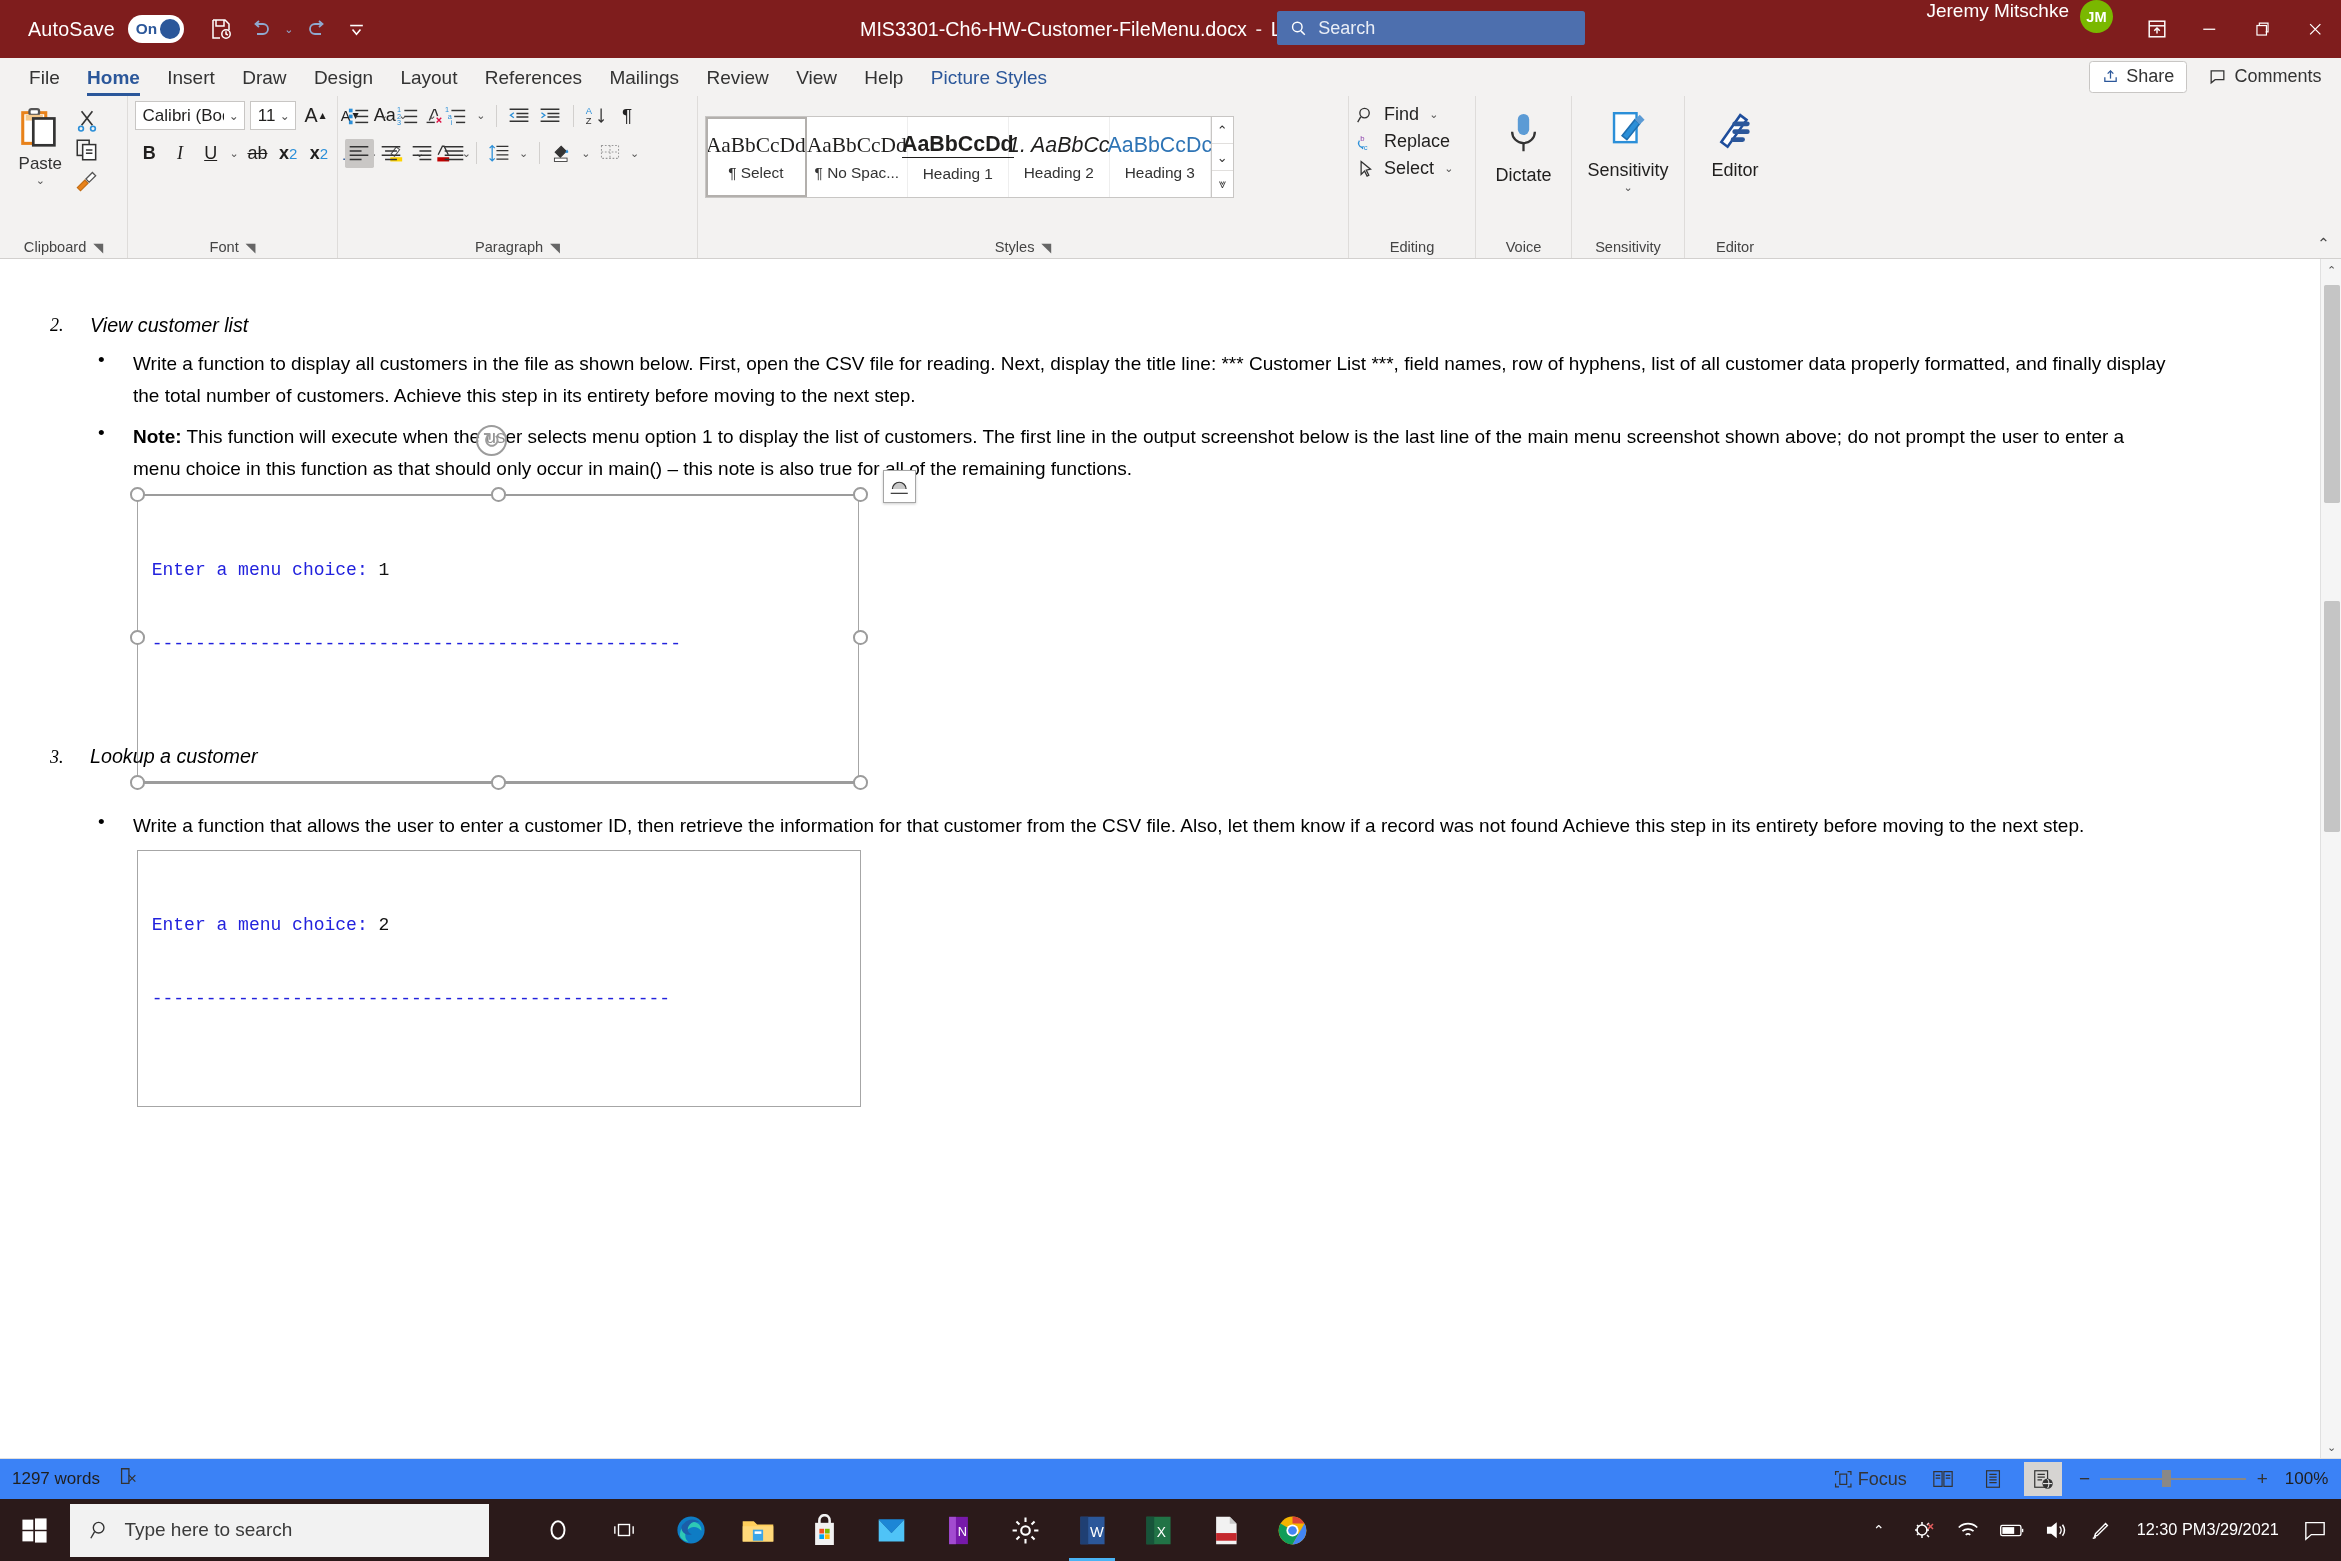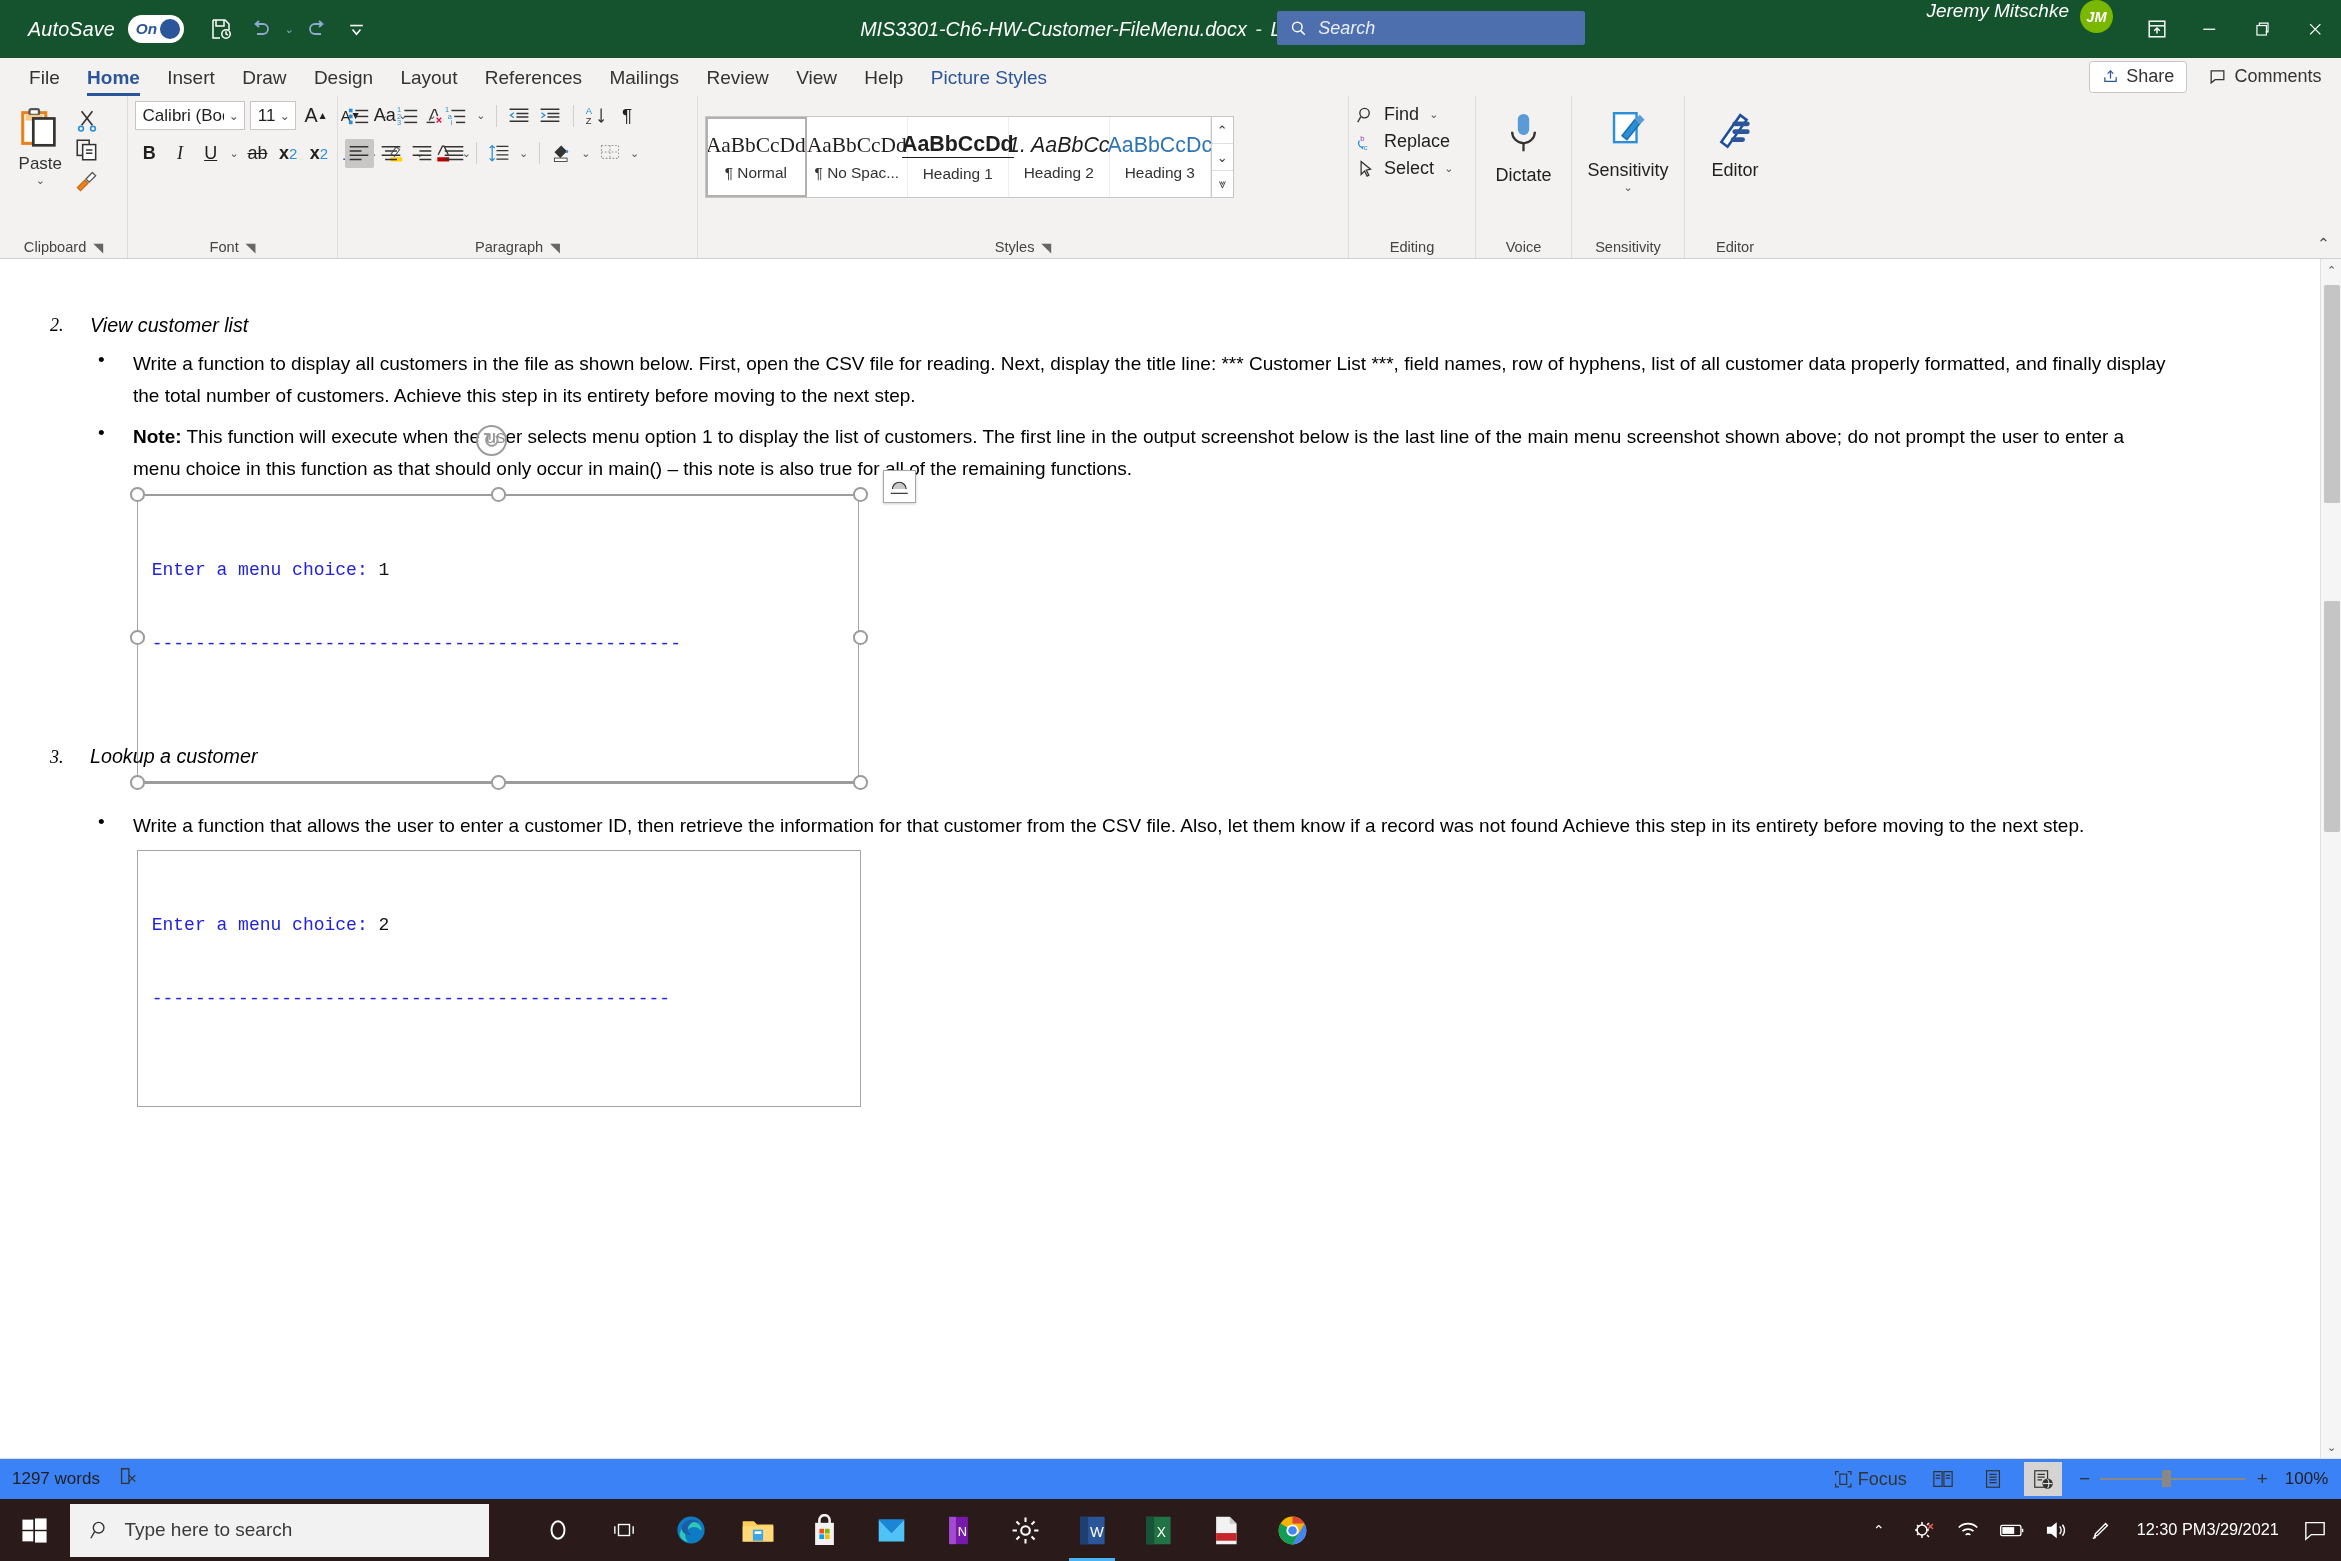--- a/index.html
+++ b/index.html
@@ -5,22 +5,22 @@
   * { box-sizing: border-box; margin: 0; padding: 0; }
   html, body {
     width: 2342px; height: 1561px;
     font-family: "Liberation Sans", sans-serif;
     overflow: hidden; background: #fff;
   }
   body { position: relative; }
 
   
   .titlebar {
-    height: 58px; background: #14532d; display: flex; align-items: center;
-    color: #fff; position: relative; font-style: italic;
+    height: 58px; background: #7f1d1d; display: flex; align-items: center;
+    color: #fff; position: relative;
   }
   .tb-autosave-label { font-size: 19.7px; margin-left: 28px; letter-spacing: 0.2px; }
   .toggle {
     width: 56px; height: 28px; border-radius: 14.6px; background: #fff;
     margin-left: 13px; display: flex; align-items: center; position: relative;
   }
   .toggle .on-txt { font-size: 15.4px; color: #2b579a; font-weight: 600; margin-left: 7.7px; }
   .toggle .knob {
     width: 19.7px; height: 19.7px; border-radius: 50%; background: #2b579a;
     position: absolute; right: 4.3px;
@@ -594,21 +594,21 @@
       <span>Paragraph</span>
       <span class="dialog-launcher">◥</span>
     </div>
   </div>
 
   <div class="group" style="width:651px">
     <div class="group-body" style="padding-top:15.4px">
       <div class="stylesbox">
         <div class="stylecell sel">
           <span class="spreview">AaBbCcDd</span>
-          <span class="sname">¶ Normal</span>
+          <span class="sname">¶ Select</span>
         </div>
         <div class="stylecell">
           <span class="spreview">AaBbCcDd</span>
           <span class="sname">¶ No Spac...</span>
         </div>
         <div class="stylecell">
           <span class="spreview h1">AaBbCcDd</span>
           <span class="sname">Heading 1</span>
         </div>
         <div class="stylecell">

